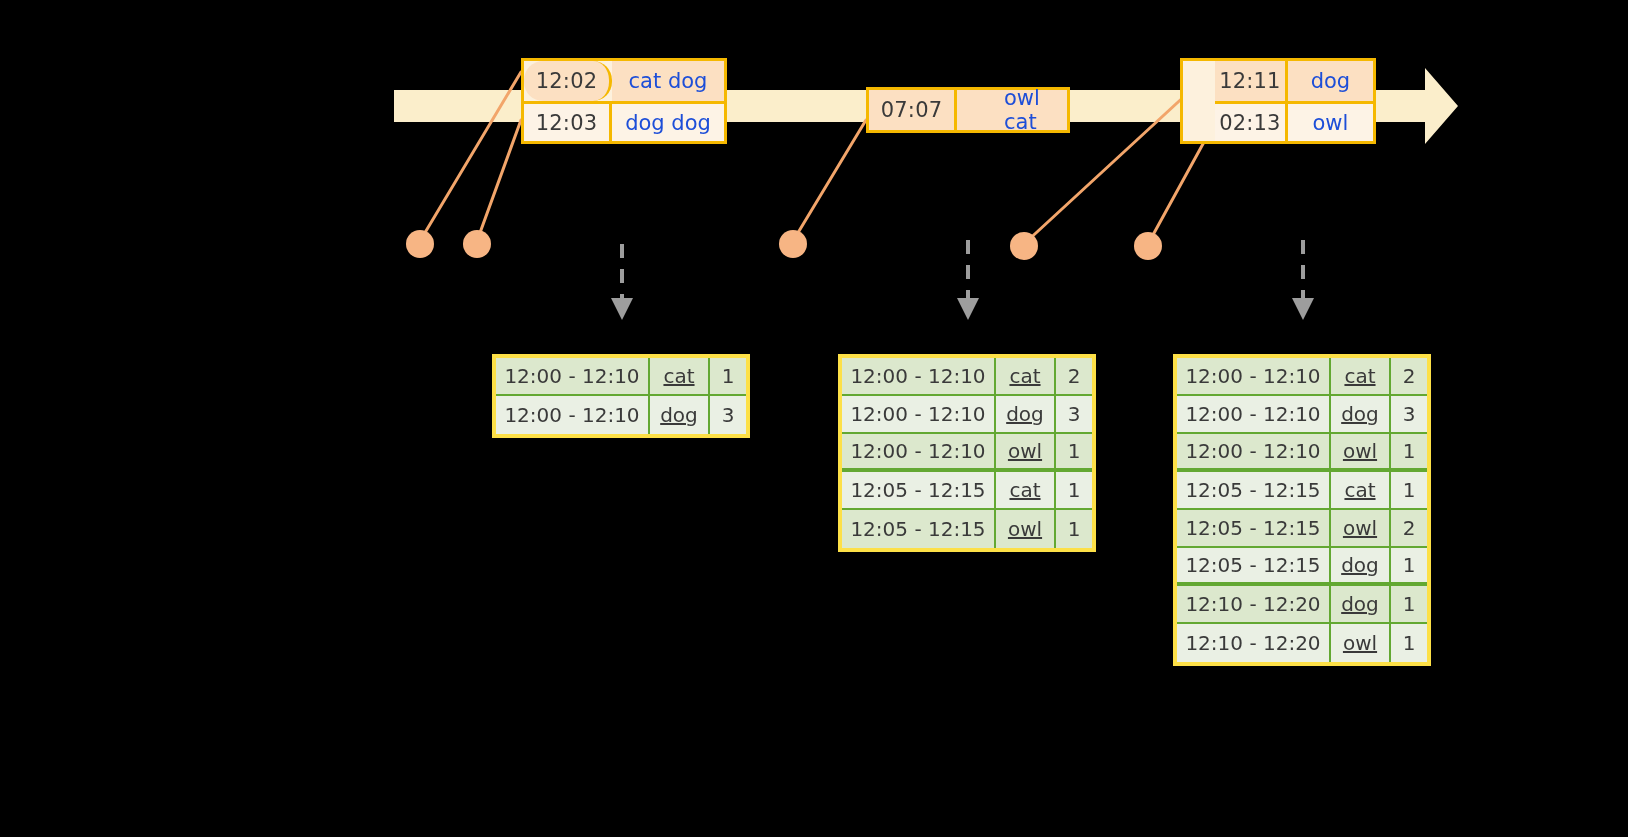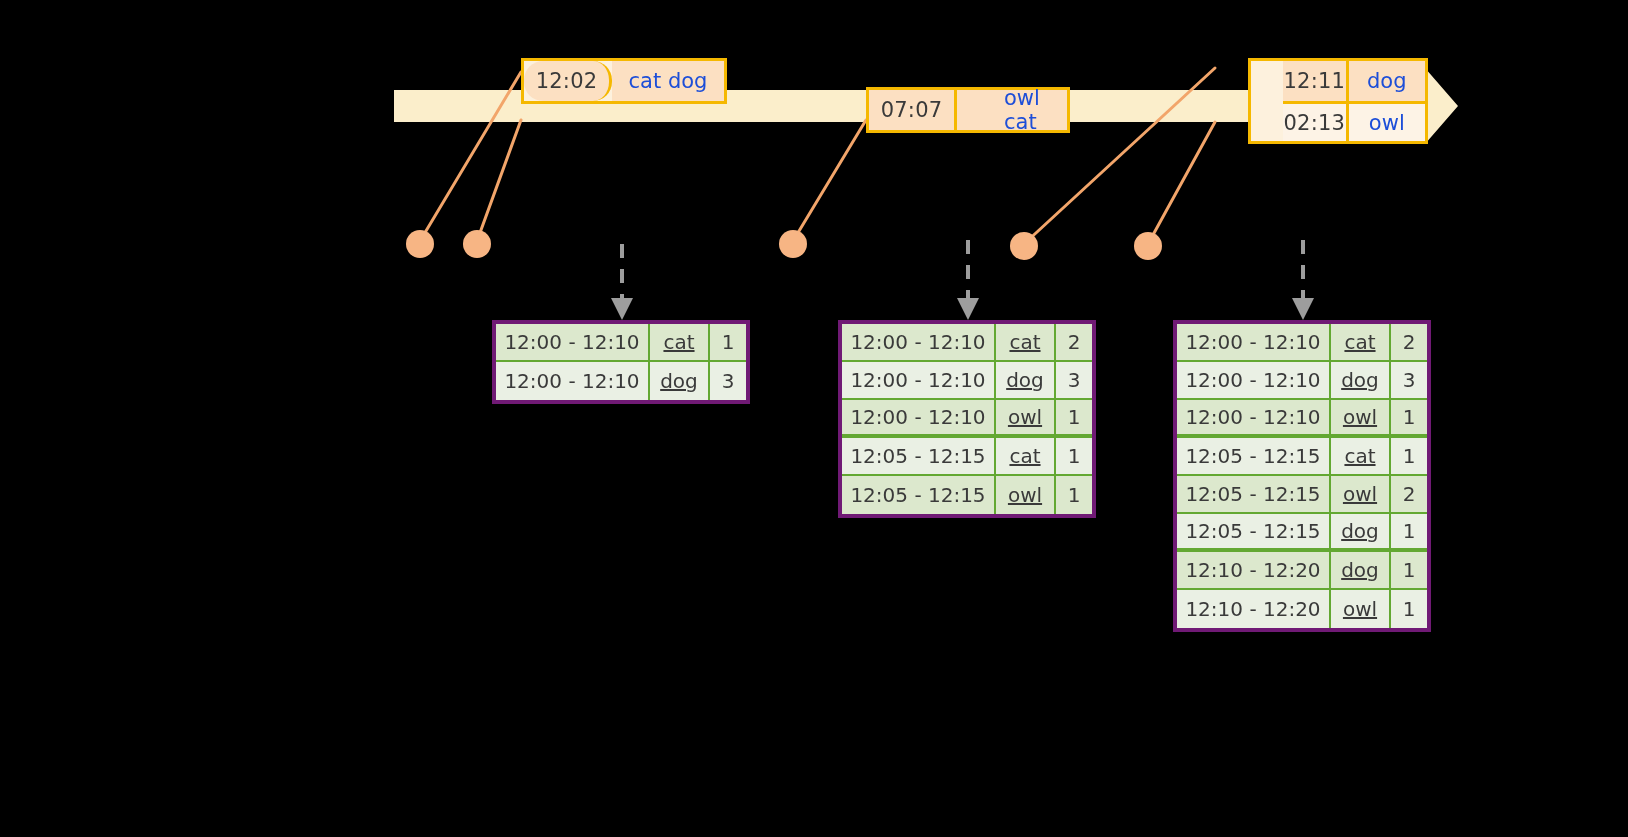--- a/index.html
+++ b/index.html
@@ -62,24 +62,25 @@
     color: #1d4ed8;
   }
   .evt-row.shade-dark .evt-time,
   .evt-row.shade-dark .evt-words { background: #fce0c2; }
   .evt-row.shade-light .evt-time,
   .evt-row.shade-light .evt-words { background: #fdf3e6; }
 
   
   .gtable {
     position: absolute;
-    border: 4px solid #701a75;
+    border: 4px solid #fde047;
     box-sizing: border-box;
     background: #5eead4;
     z-index: 3;
+    margin-top: 34px;
   }
   .grow {
     display: flex;
     height: 38px;
     box-sizing: border-box;
   }
   .gcell {
     box-sizing: border-box;
     display: flex;
     align-items: center;
@@ -142,30 +143,34 @@
         <path d="M 1292 298 L 1314 298 L 1303 320 Z" fill="#9d9d9d" stroke="none"></path>
       </g>
     </g>
   </svg>
 
   <div class="evt-group" style="left:521px; top:58px; width:206px;">
     <div class="evt-row shade-dark">
       <div class="evt-time" style="width:88px;border-radius:19px;">12:02</div>
       <div class="evt-words" style="width:112px;">cat dog</div>
     </div>
+    <div class="evt-row shade-light">
+      <div class="evt-time" style="width:88px;">12:03</div>
+      <div class="evt-words" style="width:112px;">dog dog</div>
+    </div>
   </div>
 
   <div class="evt-group" style="left:866px; top:87px; width:204px;">
     <div class="evt-row shade-dark">
       <div class="evt-time" style="width:88px;">07:07</div>
       <div class="evt-words" style="width:110px;padding-left:47px;">owl cat</div>
     </div>
   </div>
 
-  <div class="evt-group" style="left:1248px; top:58px; width:180px;padding-left:32px;">
+  <div class="evt-group" style="left:1180px; top:58px; width:196px;padding-left:32px;">
     <div class="evt-row shade-dark">
       <div class="evt-time" style="width:80px;">12:11</div>
       <div class="evt-words" style="width:94px;">dog</div>
     </div>
     <div class="evt-row shade-light">
       <div class="evt-time" style="width:80px;">02:13</div>
       <div class="evt-words" style="width:94px;">owl</div>
     </div>
   </div>
 

